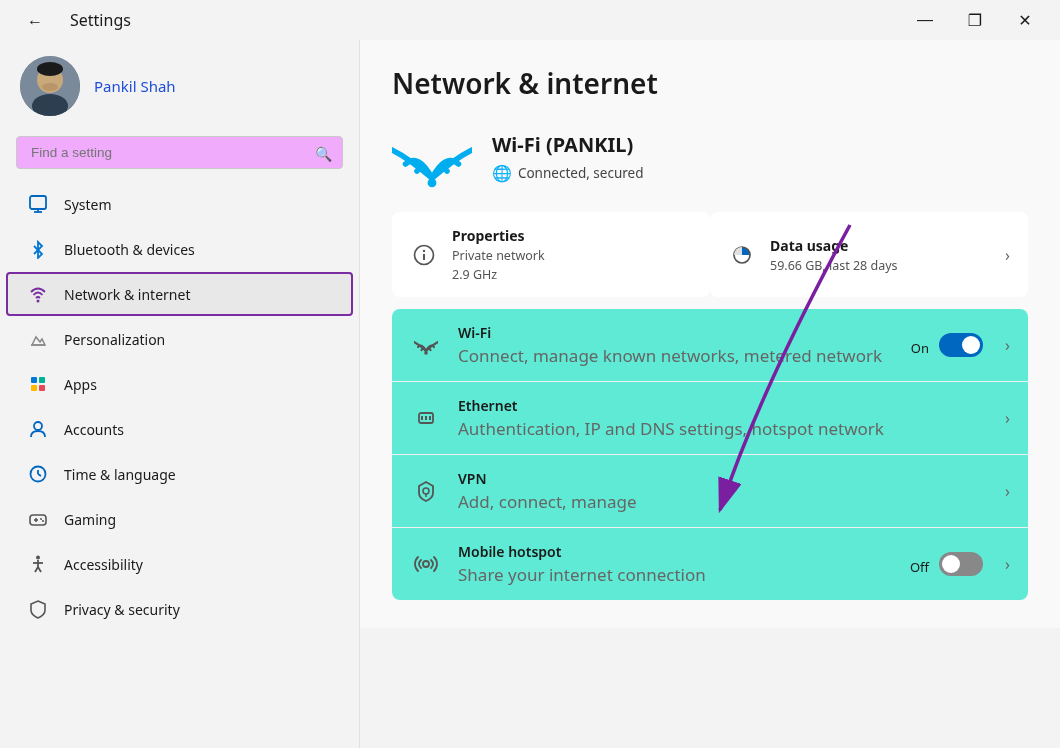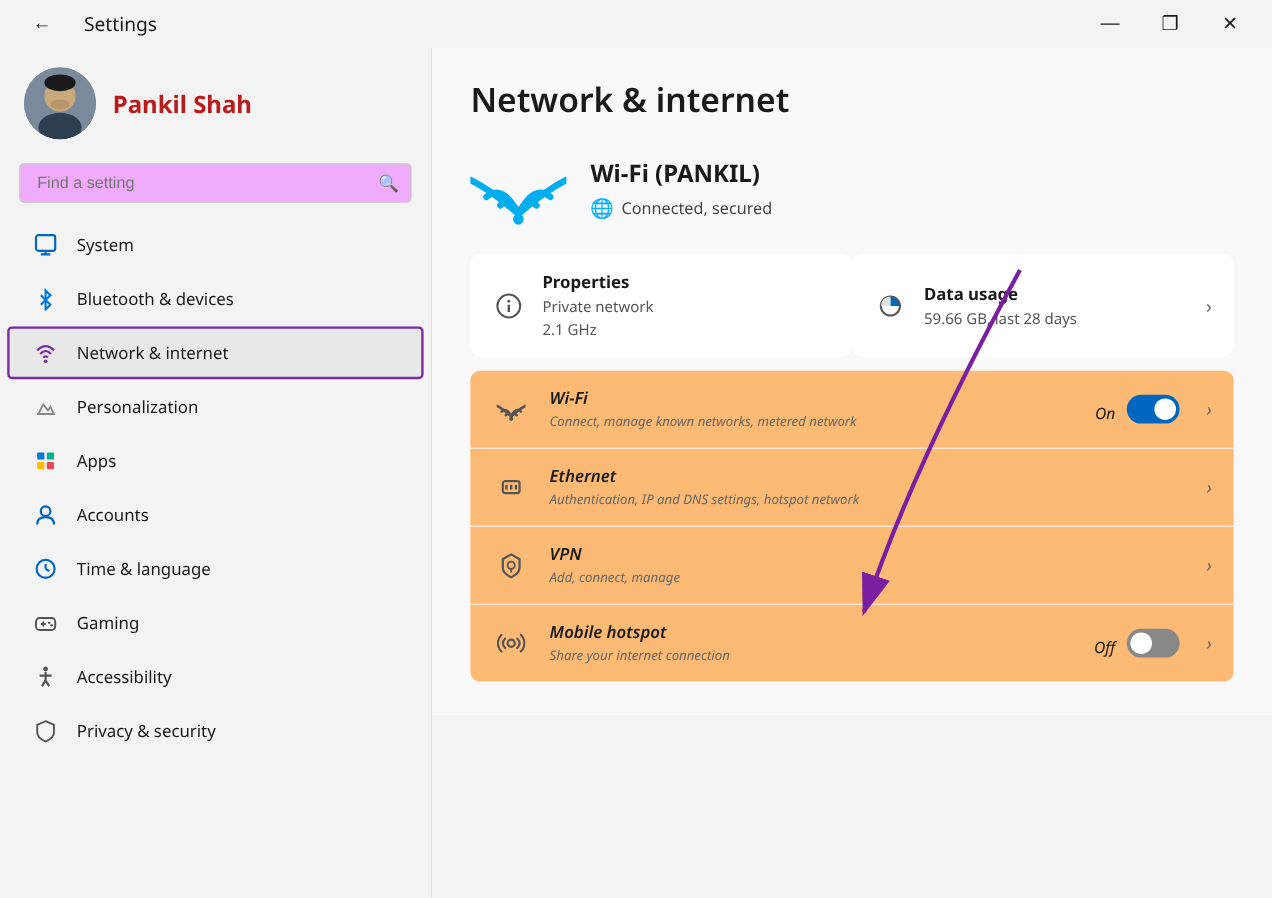--- a/index.html
+++ b/index.html
@@ -58,23 +58,23 @@
       overflow-y: auto;
       border-right: 1px solid #e0e0e0;
     }
     .user-section {
       display: flex;
       align-items: center;
       gap: 14px;
       padding: 16px 20px 16px 20px;
     }
     .user-name {
-      font-size: 20px;
-      font-weight: 700;
-      color: #b91c1c;
+      font-size: 15px;
+      font-weight: 400;
+      color: #1d4ed8;
     }
     .search-box {
       margin: 4px 16px 12px 16px;
       position: relative;
     }
     .search-box input {
       width: 100%;
       padding: 8px 36px 8px 14px;
       border: 1px solid #c8c8c8;
       border-radius: 4px;
@@ -189,25 +189,24 @@
       font-size: 12.5px;
       color: #555;
       margin-top: 2px;
     }
     .prop-chevron {
       margin-left: auto;
       color: #666;
       font-size: 16px;
     }
     .section-card {
-      background: #fdba74;
+      background: #5eead4;
       border-radius: 8px;
       margin-bottom: 4px;
       overflow: hidden;
-      font-style: italic;
     }
     .setting-row {
       display: flex;
       align-items: center;
       gap: 16px;
       padding: 14px 18px;
       border-bottom: 1px solid #f0f0f0;
       cursor: pointer;
     }
     .setting-row:last-child { border-bottom: none; }
@@ -221,21 +220,21 @@
       font-size: 20px;
       flex-shrink: 0;
     }
     .setting-text { flex: 1; }
     .setting-title {
       font-size: 14px;
       font-weight: 600;
       color: #1a1a1a;
     }
     .setting-desc {
-      font-size: 11px;
+      font-size: 17px;
       color: #666;
       margin-top: 2px;
     }
     .setting-action {
       display: flex;
       align-items: flex-end;
       gap: 10px;
     }
     .toggle {
       width: 44px;
@@ -459,21 +458,21 @@
           <div class="prop-icon">
             <svg width="22" height="22" viewBox="0 0 22 22">
                 <circle cx="11" cy="11" r="9.5" fill="none" stroke="#555" stroke-width="1.7"></circle>
                 <line x1="11" y1="10" x2="11" y2="16" stroke="#555" stroke-width="2"></line>
                 <circle cx="11" cy="7" r="1.2" fill="#555"></circle>
               </svg>
           </div>
           <div class="prop-text">
             <div class="prop-title">Properties</div>
             <div class="prop-sub">Private network</div>
-            <div class="prop-sub">2.1 GHz</div>
+            <div class="prop-sub">2.9 GHz</div>
           </div>
         </div>
         <div class="prop-card">
           <div class="prop-icon">
             <svg width="22" height="22" viewBox="0 0 22 22">
                 <path d="M11 11 L11 3 A8 8 0 0 1 19 11 Z" fill="#0067c0"></path>
                 <circle cx="11" cy="11" r="8" fill="none" stroke="#555" stroke-width="1.7"></circle>
                 <path d="M11 11 L3 11 A8 8 0 0 1 11 3" fill="#e0e0e0"></path>
               </svg>
           </div>

